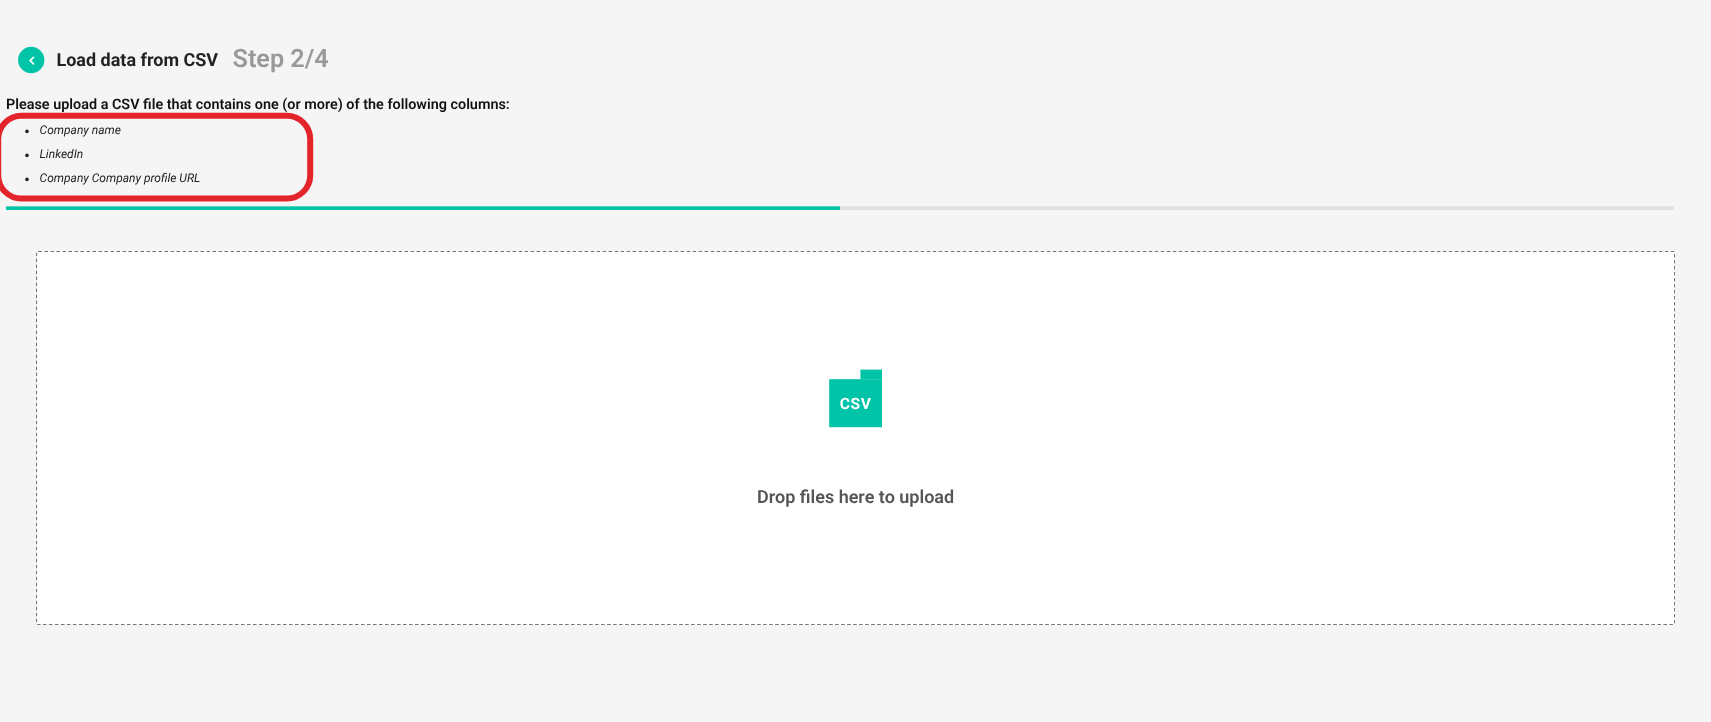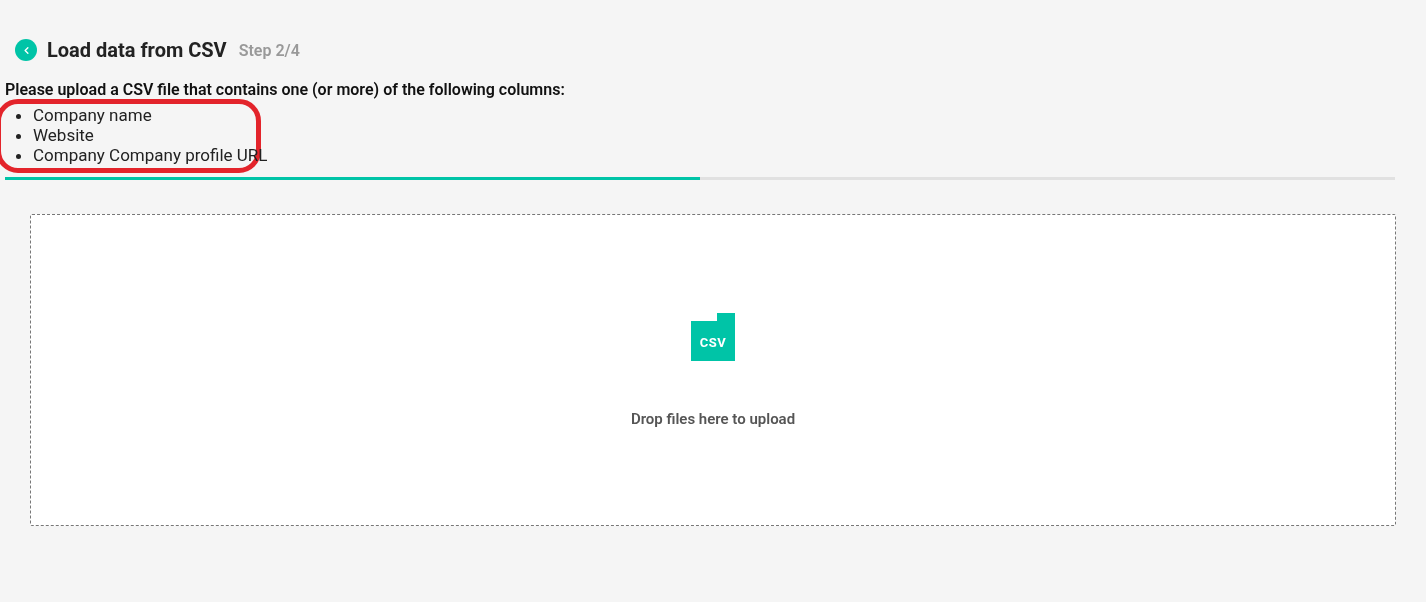--- a/index.html
+++ b/index.html
@@ -32,51 +32,52 @@
       align-items: center;
       justify-content: center;
       cursor: pointer;
       flex-shrink: 0;
     }
     .back-icon svg {
       width: 11px;
       height: 11px;
     }
     .title {
-      font-size: 20px;
+      font-size: 15px;
       font-weight: 700;
       color: #222;
     }
     .step {
-      font-size: 16px;
+      font-size: 21px;
       font-weight: 600;
       color: #999;
       margin-left: 2px;
     }
     .instructions {
-      font-size: 16px;
+      font-size: 12px;
       font-weight: 600;
       color: #111;
       padding: 0 5px 4px 5px;
     }
     .column-list-wrap {
       position: relative;
       display: inline-block;
       padding: 2px 0 2px 5px;
     }
     .column-list {
       list-style: disc;
       padding-left: 28px;
       position: relative;
       z-index: 2;
     }
     .column-list li {
-      font-size: 17px;
+      font-size: 10px;
       color: #222;
       line-height: 20px;
+      font-style: italic;
     }
     .highlight-box {
       position: absolute;
       top: -4px;
       left: -4px;
       width: 265px;
       height: 74px;
       border: 5px solid #e3242b;
       border-radius: 22px;
       z-index: 1;
@@ -163,21 +164,21 @@
     <span class="title">Load data from CSV</span>
     <span class="step">Step 2/4</span>
   </div>
 
   <div class="instructions">Please upload a CSV file that contains one (or more) of the following columns:</div>
 
   <div class="column-list-wrap">
     <div class="highlight-box"></div>
     <ul class="column-list">
       <li>Company name</li>
-      <li>Website</li>
+      <li>LinkedIn</li>
       <li>Company Company profile URL</li>
     </ul>
   </div>
 
   <div class="progress-wrap">
     <div class="progress-track">
       <div class="progress-fill" style="width: 50%;"></div>
     </div>
   </div>
 

